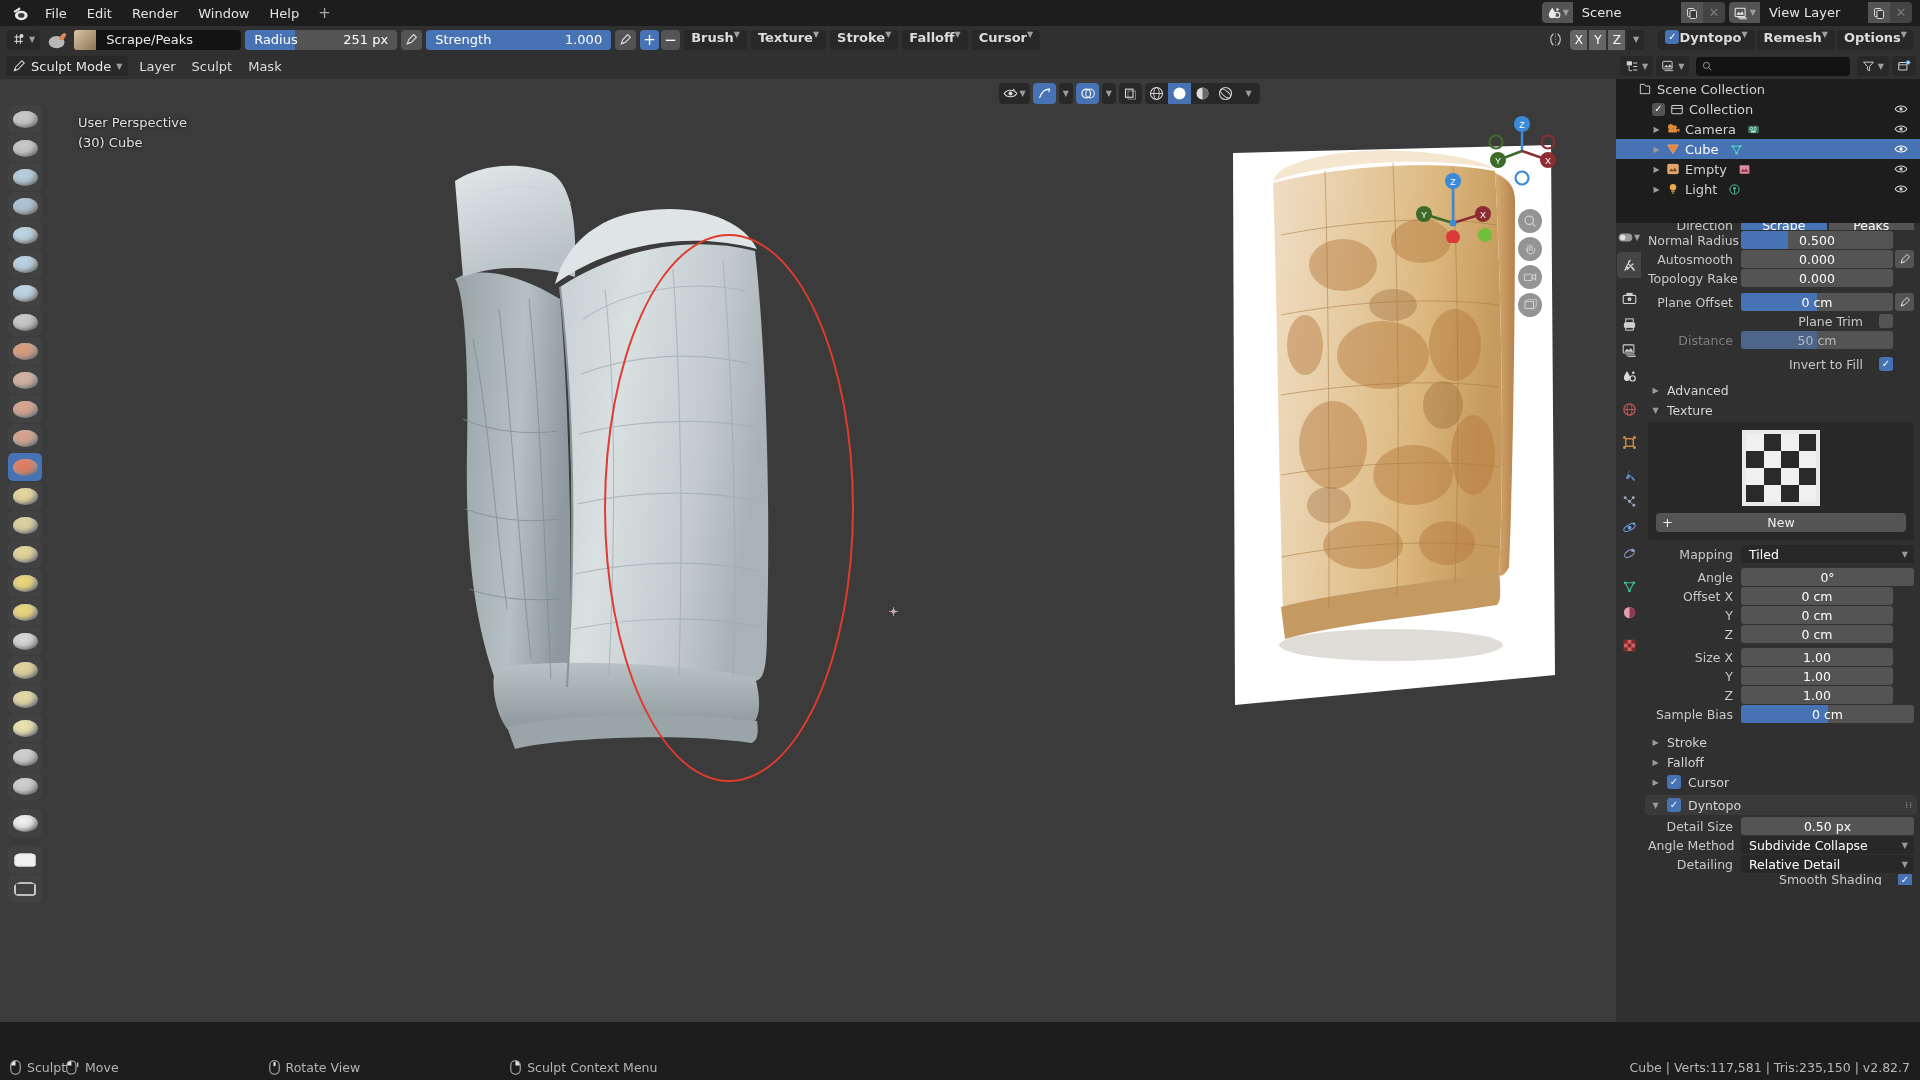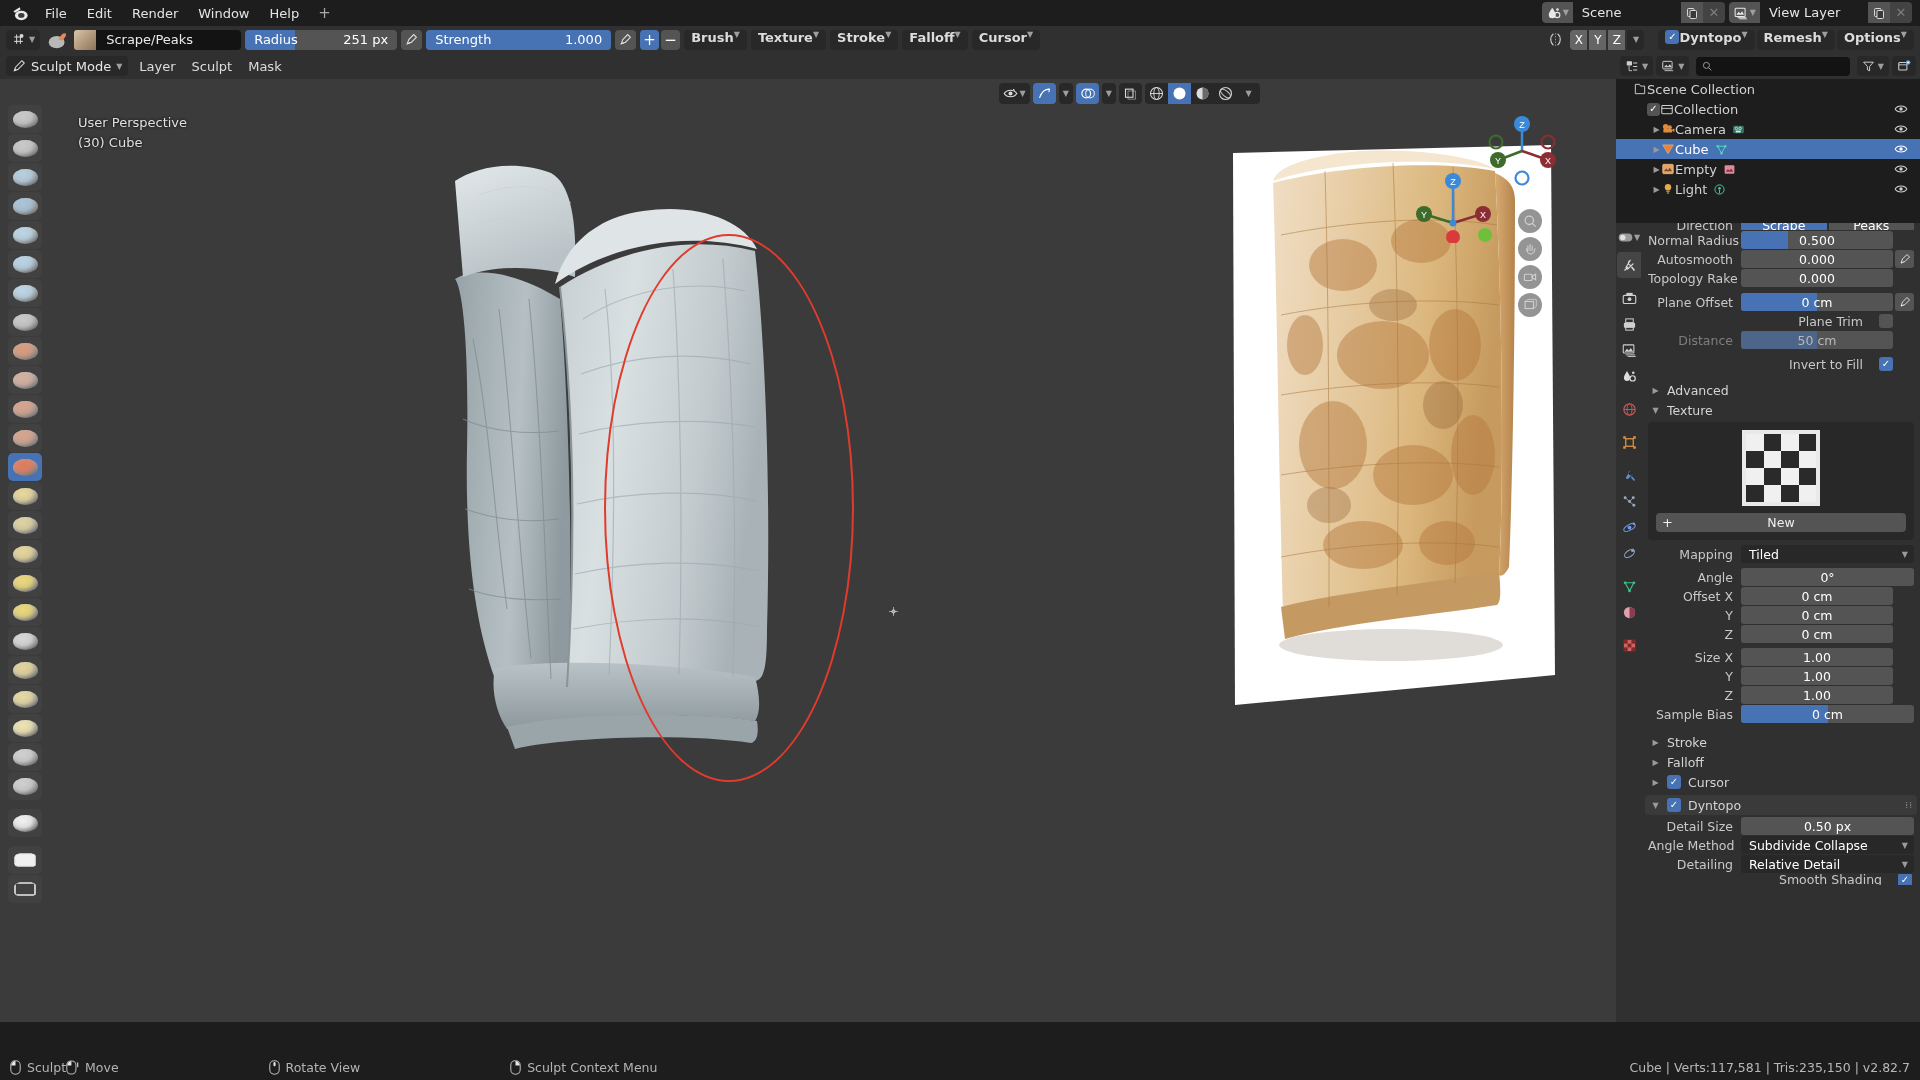--- a/index.html
+++ b/index.html
@@ -186,21 +186,21 @@
     background: #1d1d1d;
   }
   .out-header {
     height: 26px; background: #303030; display: flex; align-items: center; padding: 0 4px; gap: 3px;
   }
   .out-search {
     flex: 1; height: 19px; background: #131313; border-radius: 4px;
     display: flex; align-items: center; padding: 0 6px; gap: 5px; margin: 0 4px;
   }
   .out-row {
-    height: 20px; display: flex; align-items: center; padding-left: 8px;
+    height: 20px; display: flex; align-items: center; gap: 5px; padding-left: 8px;
     font-size: 13px; color: #d2d2d2; position: relative;
   }
   .out-row.sel { background: #4772b3; color: #fff; }
   .tri { width: 9px; font-size: 8px; color: #9a9a9a; text-align: center; }
   .eye { position: absolute; right: 12px; top: 3px; }
 
   
   .props {
     position: absolute; left: 1616px; top: 223px; width: 304px; height: 799px;
     background: #303030; display: flex;

